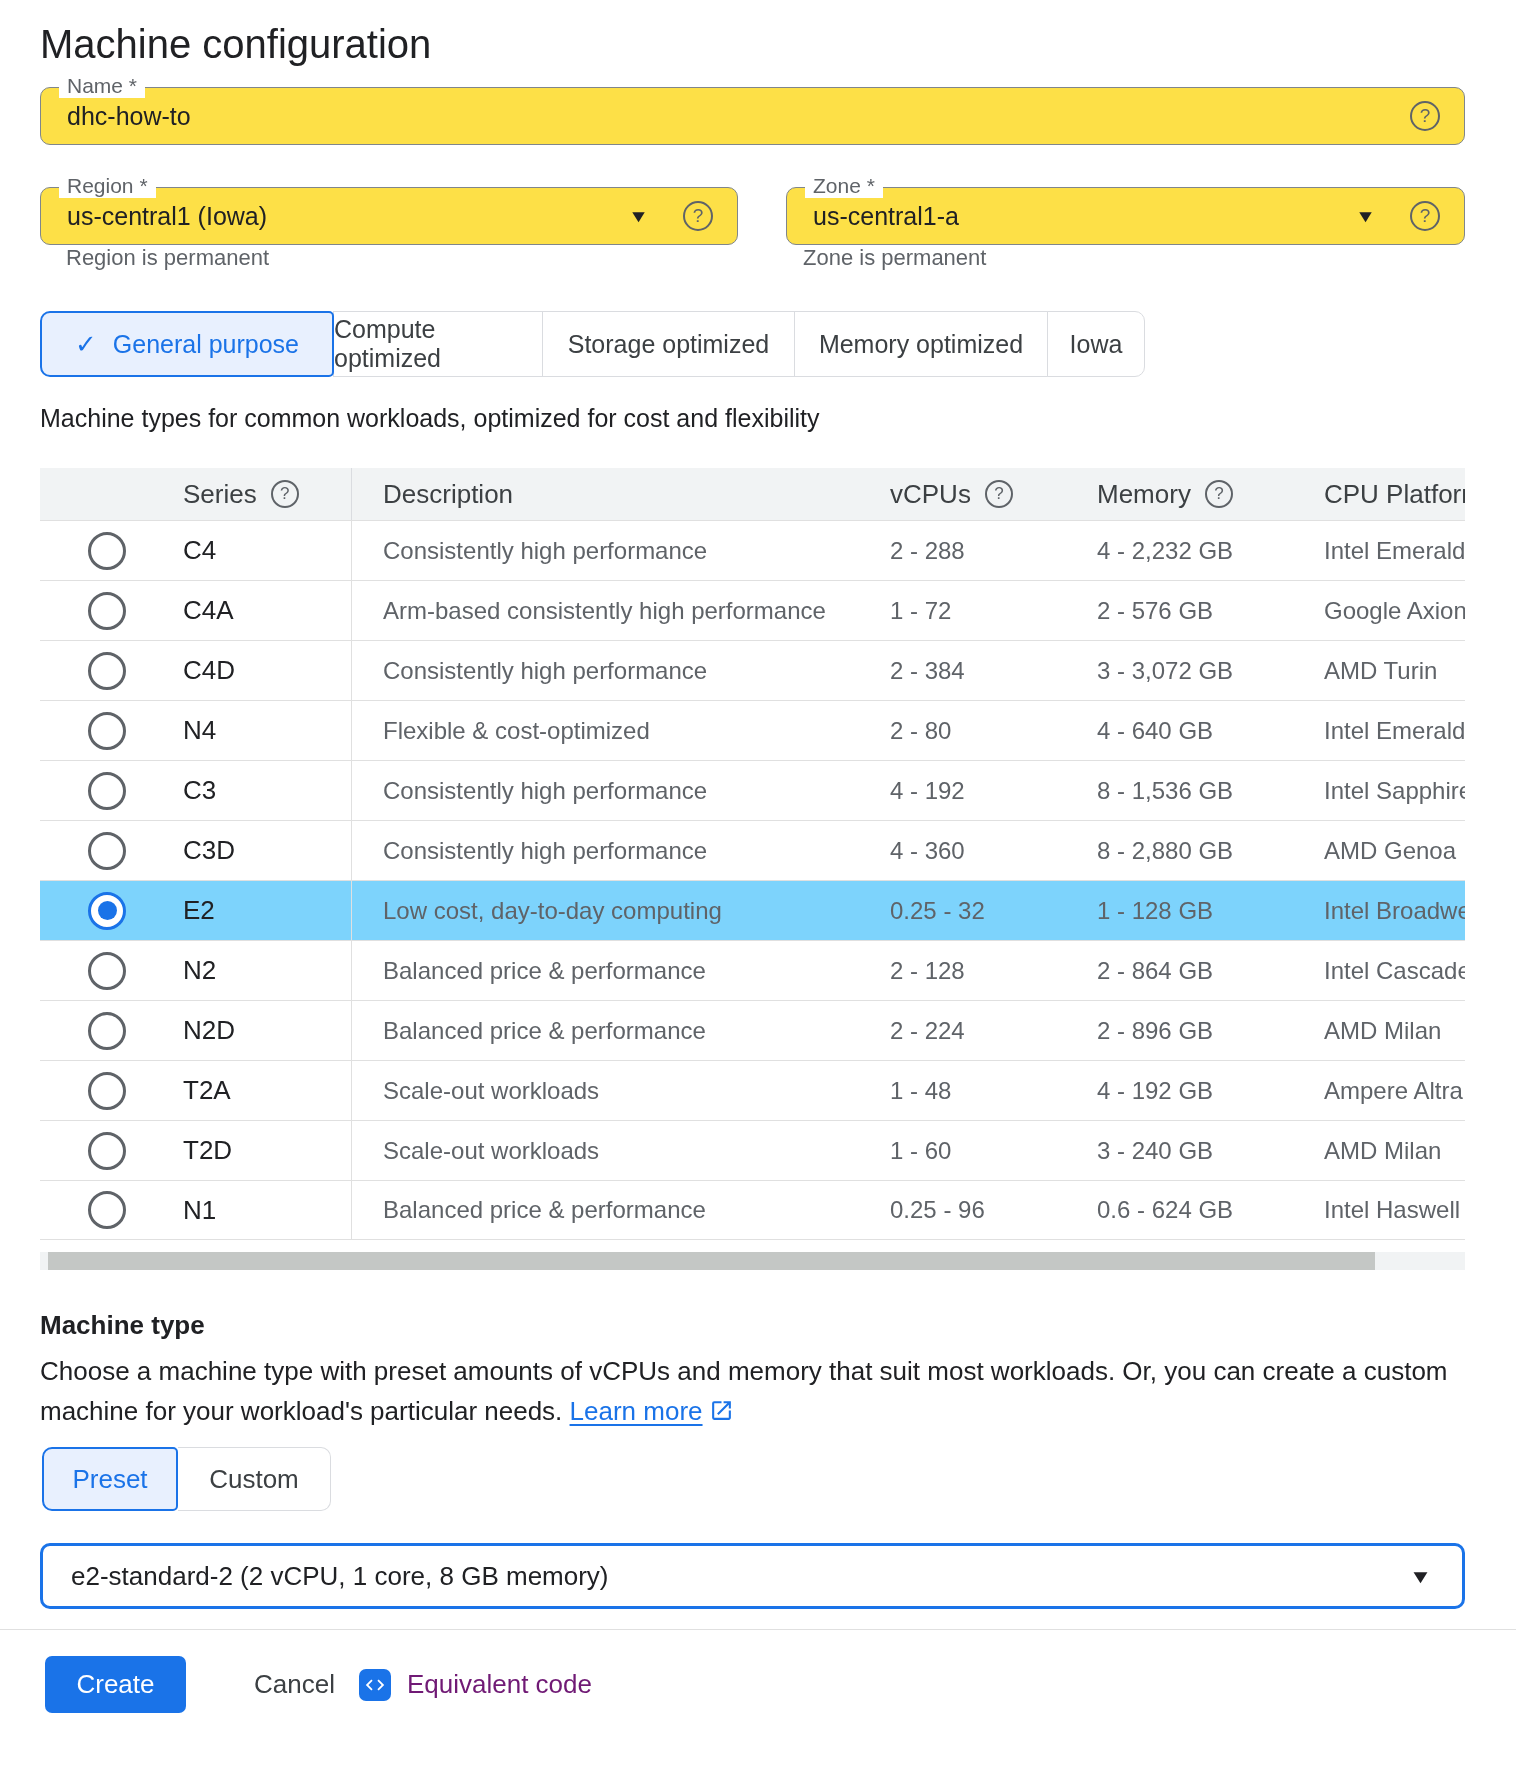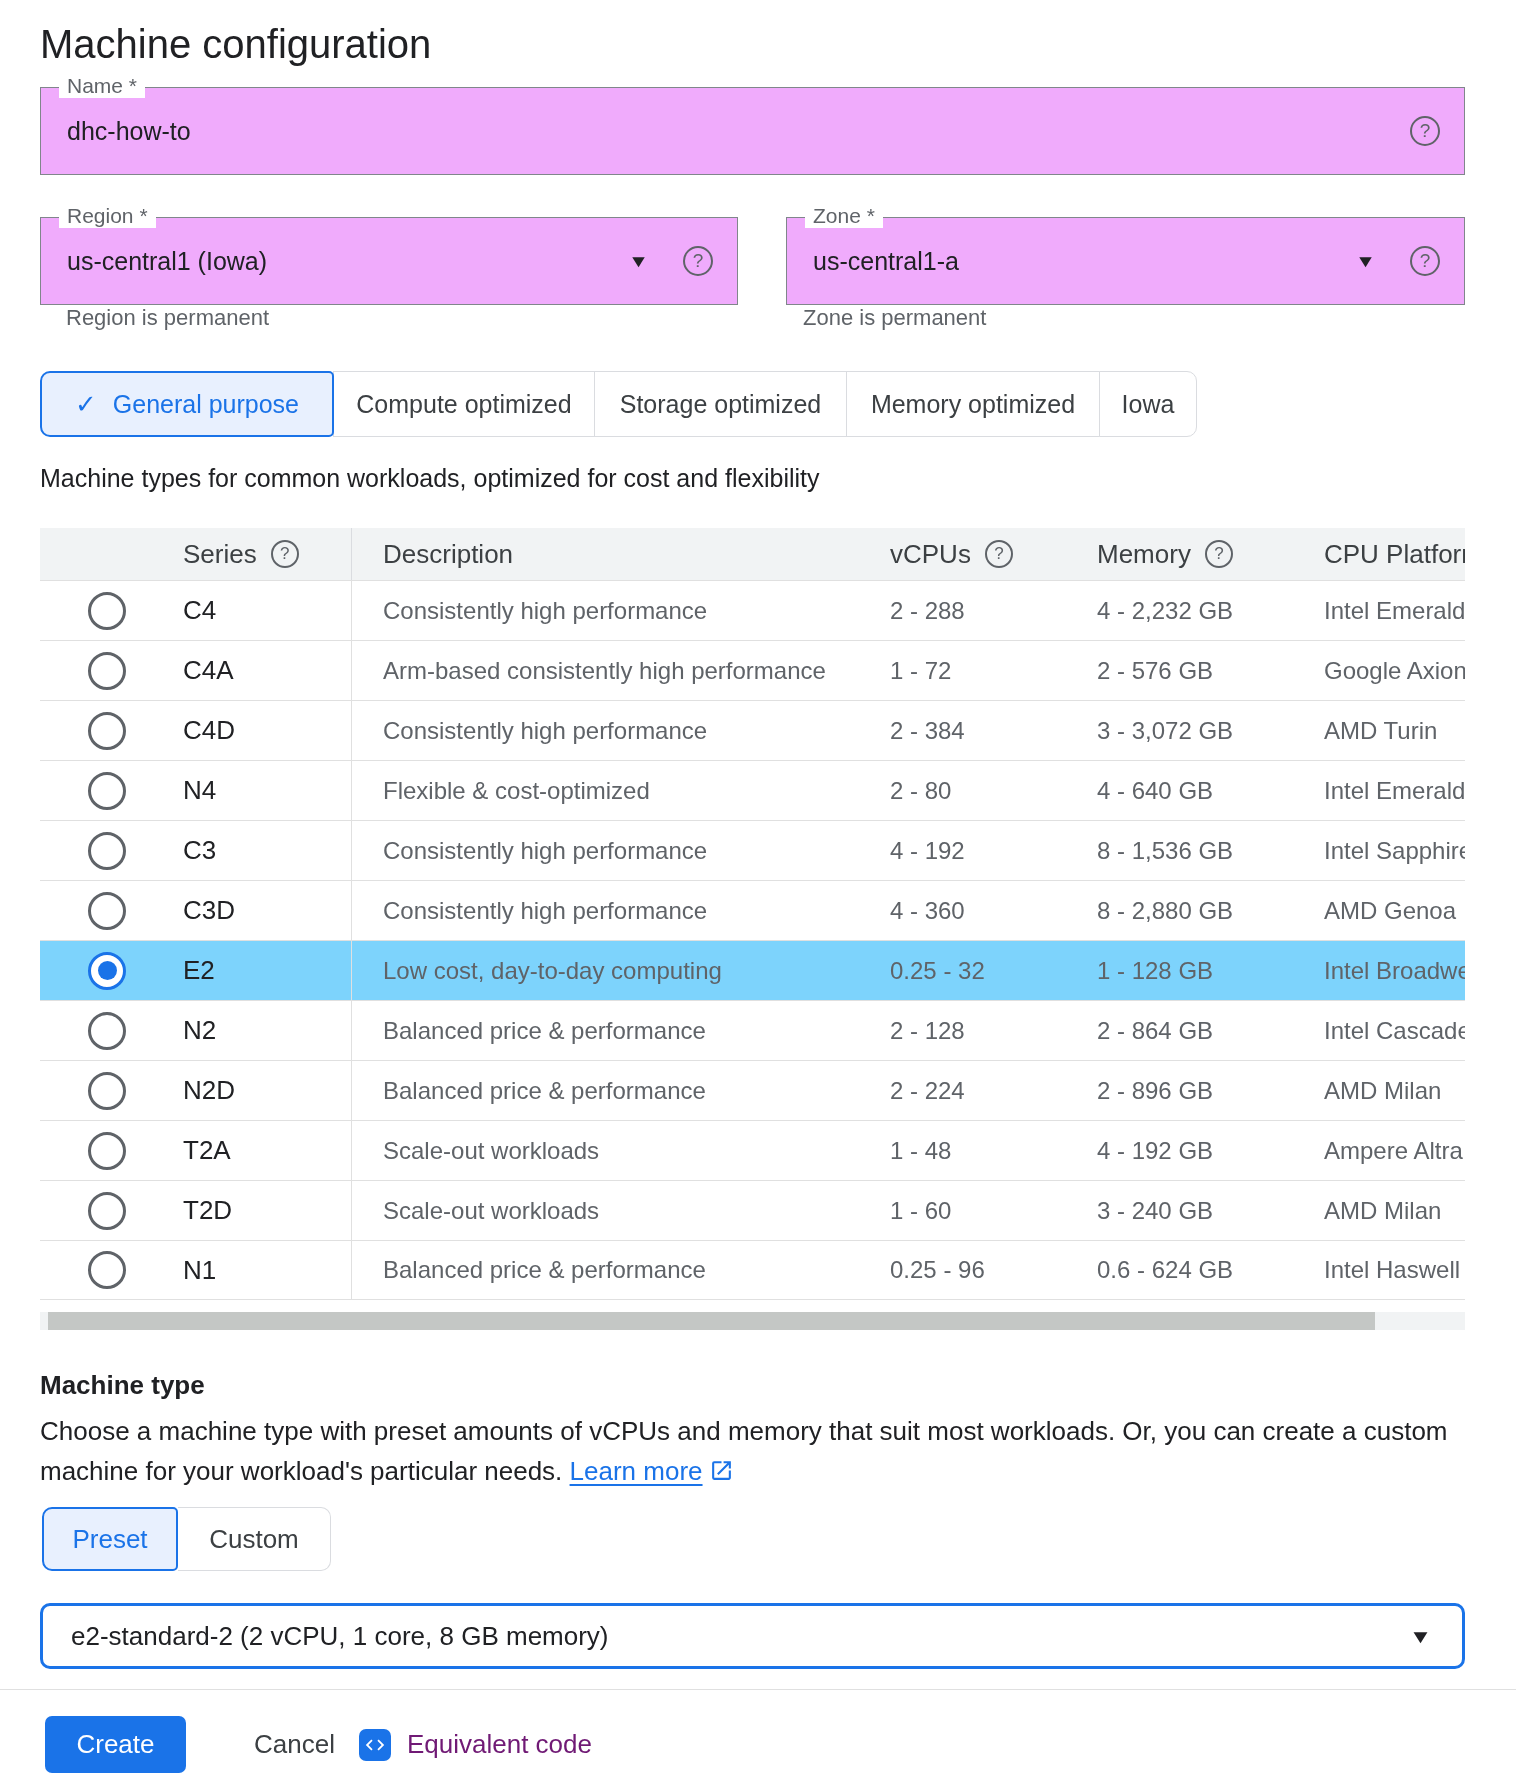--- a/index.html
+++ b/index.html
@@ -4,22 +4,22 @@
 <style>
   * { margin:0; padding:0; box-sizing:border-box; }
   html,body { background:#fff; width:1516px; }
   body { font-family:"Liberation Sans","DejaVu Sans",sans-serif; color:#202124; }
   .wrap { padding:0 40px; width:1505px; }
 
   
   .page-title { font-size:40px; font-weight:400; color:#202124; margin-top:22px; letter-spacing:0; }
 
   
-  .ofield { position:relative; border:1.5px solid #80868b; border-radius:0; height:88px;
-            display:flex; align-items:center; background:#f0abfc; }
+  .ofield { position:relative; border:1.5px solid #80868b; border-radius:10px; height:58px;
+            display:flex; align-items:center; background:#fde047; }
   .ofield .flabel { position:absolute; top:-14px; left:18px; background:#fff; padding:0 8px;
             font-size:21px; color:#5f6368; }
   .ofield .fvalue { font-size:25px; color:#202124; padding-left:26px; border:none; outline:none;
             background:transparent; flex:1; font-family:inherit; }
   .ofield .ficons { position:absolute; right:24px; display:flex; align-items:center; gap:36px; }
   .caret { font-size:17px; color:#202124; line-height:1; transform:scaleX(1.25); }
   .help { width:30px; height:30px; border:2px solid #5f6368; border-radius:50%; color:#5f6368;
           font-size:19px; display:inline-flex; align-items:center; justify-content:center; flex:0 0 auto; }
 
   .name-row { margin-top:20px; }
@@ -31,21 +31,21 @@
   .helper-row .h2c { padding-left:26px; }
 
   
   .segs { display:flex; margin-top:40px; height:66px; }
   .seg { display:flex; align-items:center; justify-content:center; border:1px solid #dadce0;
          margin-left:-1px; background:#fff; color:#3c4043; font-size:25px; cursor:pointer; }
   .seg:first-child { margin-left:0; border-radius:10px 0 0 10px; }
   .seg:last-child { border-radius:0 10px 10px 0; }
   .seg.selected { background:#e8f0fe; border:2px solid #1a73e8; color:#1a73e8; border-radius:10px 5px 5px 10px; z-index:1; }
   .seg .chk { font-weight:700; font-size:26px; margin-right:16px; }
-  .seg-gp { width:294px; } .seg-co { width:262px; } .seg-mo { width:254px; } .seg-so { width:253px; } .seg-gpu { width:98px; }
+  .seg-gp { width:294px; } .seg-co { width:210px; } .seg-mo { width:254px; } .seg-so { width:253px; } .seg-gpu { width:98px; }
 
   .caption { margin-top:27px; font-size:25px; color:#202124; }
 
   
   .stable { margin-top:35px; width:1425px; overflow:hidden; }
   .trow { display:grid; grid-template-columns:120px 192px 538px 207px 227px 1fr; align-items:center; }
   .thead { background:#f1f3f4; height:52px; font-size:26px; font-weight:500; color:#3c4043; }
   .tbody-row { height:60px; border-top:1px solid #e0e0e0; background:#fff; cursor:pointer; }
   .tbody-row:last-child { border-bottom:1px solid #e0e0e0; }
   .tbody-row.selected { background:#7dd3fc; }

